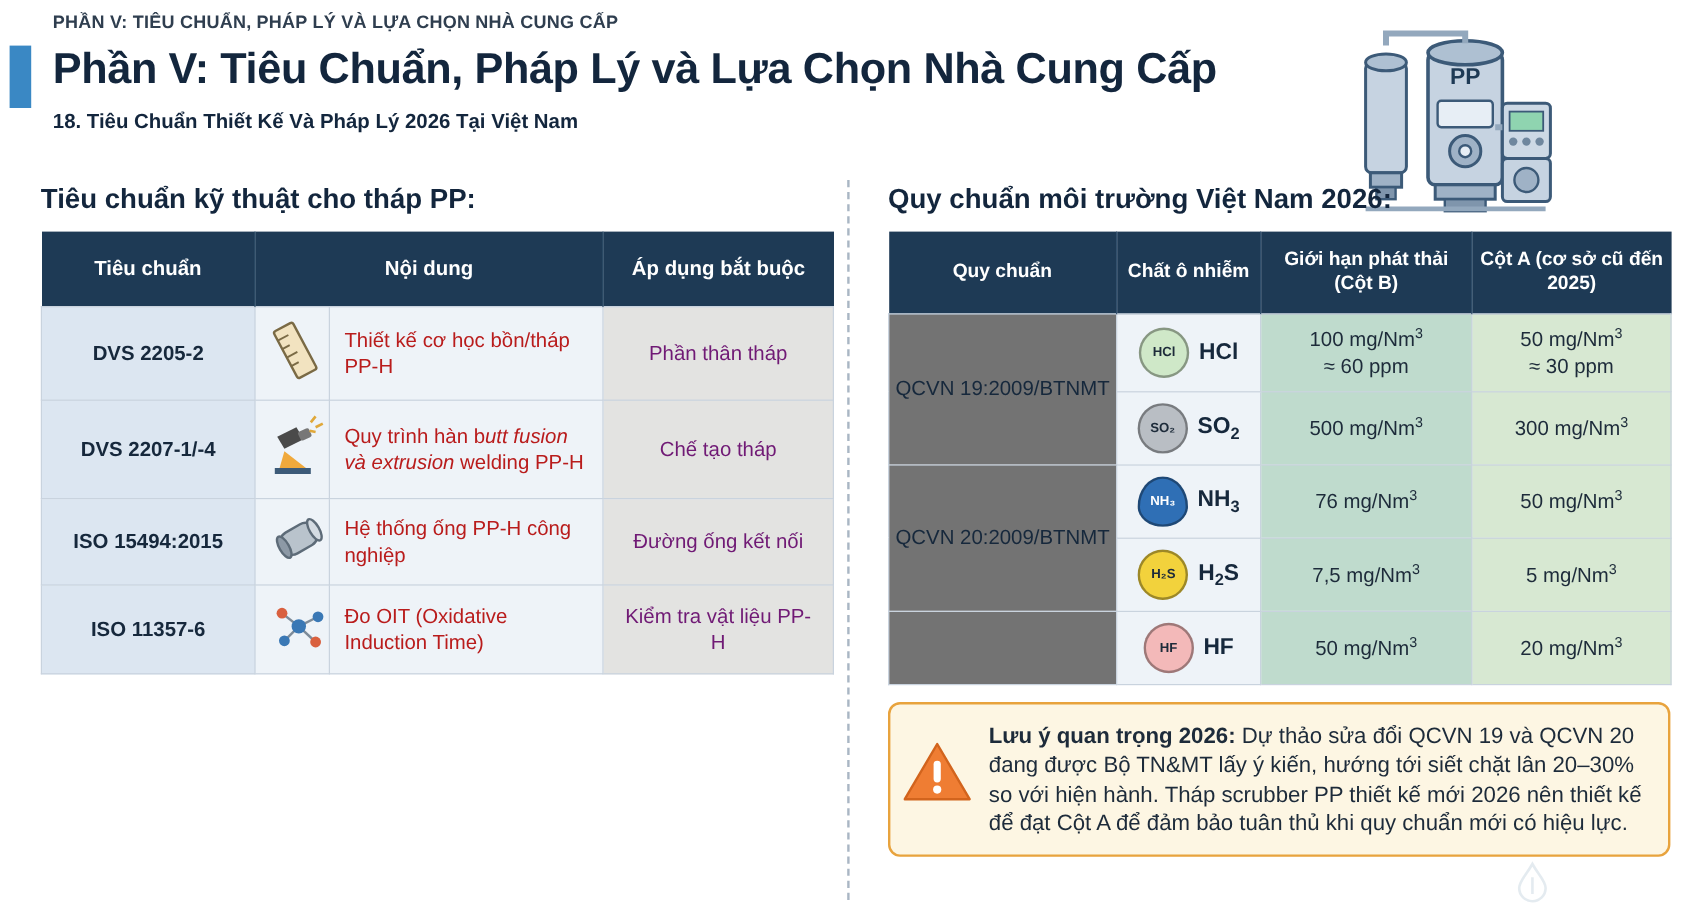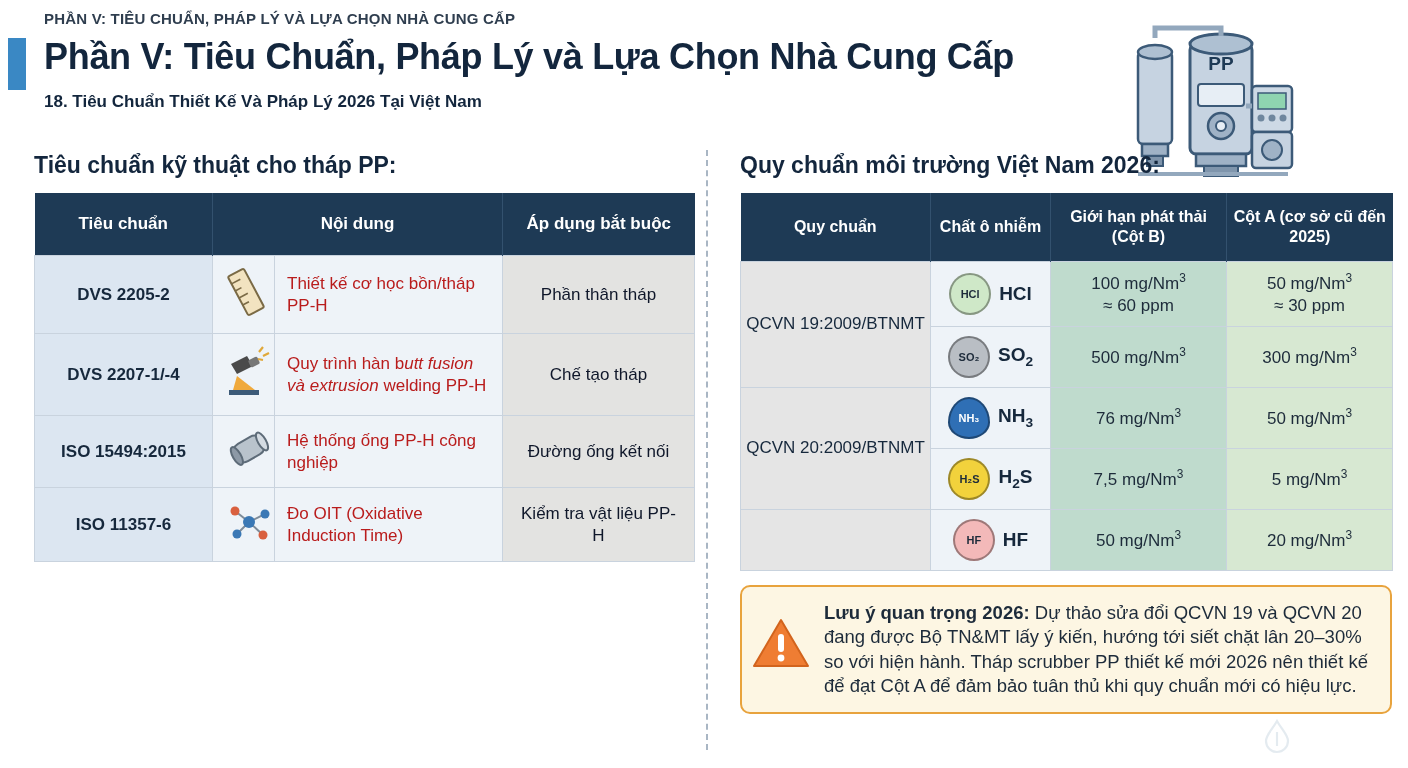--- a/index.html
+++ b/index.html
@@ -60,38 +60,38 @@
     vertical-align: middle;
     padding: 10px 12px;
     font-size: 17px;
   }
   .cell-std {
     background: #dce6f1; text-align: center;
     font-weight: 700; color: #16283c; font-size: 17px;
   }
   .cell-icon { background: #eef3f8; width: 62px; text-align: center; padding: 6px; }
   .cell-content { background: #eef3f8; color: #b91c1c; line-height: 1.28; }
-  .cell-apply { background: #e3e3e1; text-align: center; color: #0f172a; line-height: 1.28; }
+  .cell-apply { background: #e3e3e1; text-align: center; color: #701a75; line-height: 1.28; }
   .cell-content i { font-style: italic; }
 
   
   .tbl-right { table-layout: fixed; }
   .tbl-right th {
     background: #1e3a55; color: #ffffff;
     font-size: 16px; font-weight: 700;
     padding: 14px 4px; text-align: center;
     border-right: 1px solid #33516e; line-height: 1.25;
   }
   .tbl-right th:last-child { border-right: none; }
   .tbl-right td {
     border: 1px solid #c9d3de;
     text-align: center; vertical-align: middle;
     font-size: 17px; padding: 9px 4px;
   }
-  .c-reg { background: #e5e5e5; font-size: 17px; color: #16283c; line-height: 1.3; }
+  .c-reg { background: #737373; font-size: 17px; color: #16283c; line-height: 1.3; }
   .c-pol { background: #eef3f8; }
   .c-limb { background: #bfdbcd; line-height: 1.3; }
   .c-lima { background: #d7e8d2; line-height: 1.3; }
   .pol-wrap { display: flex; align-items: center; justify-content: center; gap: 8px; }
   .pol-name { font-weight: 700; font-size: 19px; color: #16283c; }
   .badge {
     width: 42px; height: 42px; border-radius: 50%;
     display: flex; align-items: center; justify-content: center;
     font-size: 11px; font-weight: 700; color: #1d2b3a;
     border: 2px solid rgba(0,0,0,.35);

